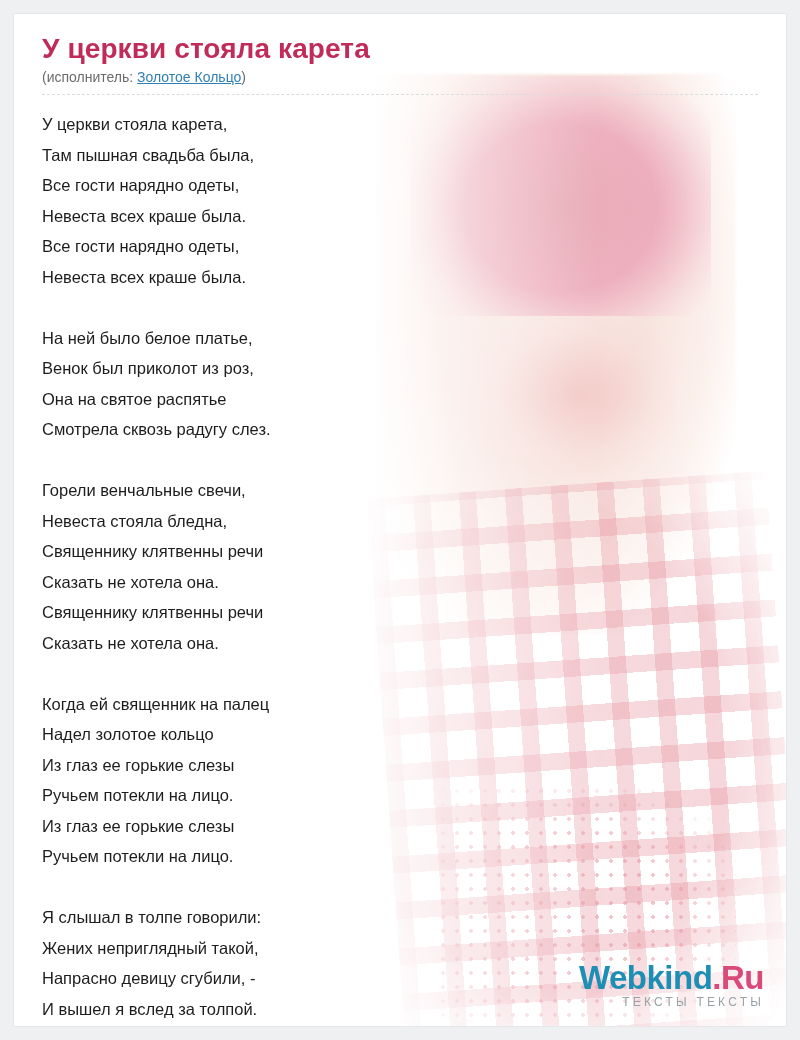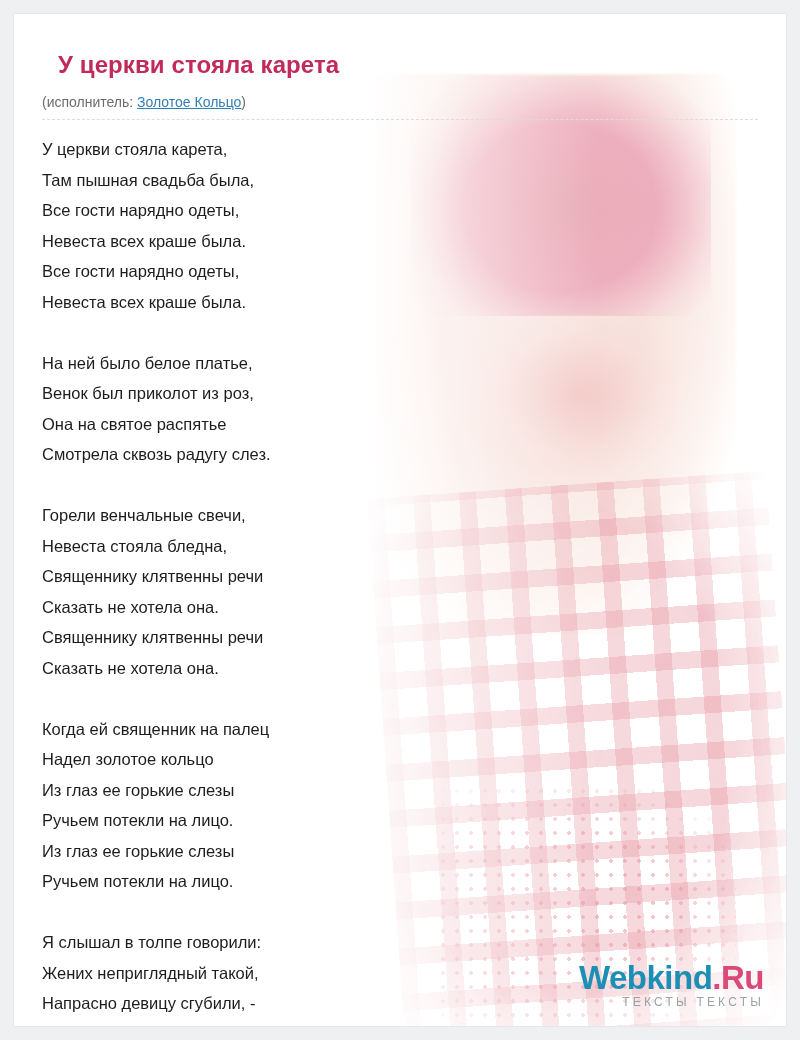--- a/index.html
+++ b/index.html
@@ -95,28 +95,29 @@
     position: absolute;
     inset: 0;
     background: linear-gradient(90deg, #ffffff 0%, rgba(255,255,255,0.92) 12%, rgba(255,255,255,0.55) 32%, rgba(255,255,255,0.18) 60%, rgba(255,255,255,0.10) 100%);
   }
   .content {
     position: relative;
     z-index: 2;
     padding: 22px 28px 0 28px;
   }
   h1.song-title {
-    margin: 16px;
-    font-size: 24px;
+    margin: 0;
+    font-size: 28px;
     line-height: 26px;
     font-weight: bold;
     color: #c02b5a;
     letter-spacing: 0.1px;
   }
   .artist-line {
+    margin-top: 7px;
     padding-bottom: 9px;
     font-size: 14px;
     color: #6b6b6b;
     border-bottom: 1px dashed #d9dde0;
     width: 716px;
     box-sizing: border-box;
   }
   .artist-link {
     color: #2f7fb5;
     text-decoration: underline;

